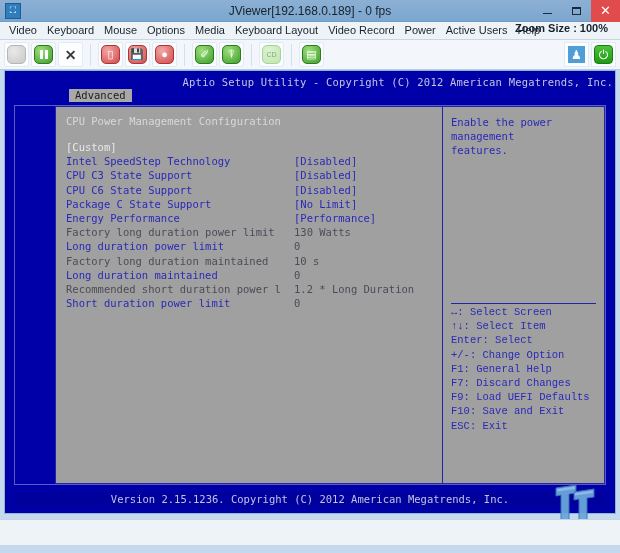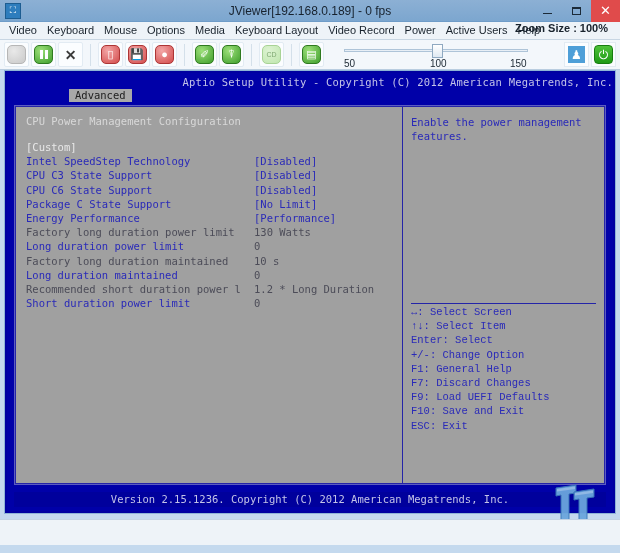--- a/index.html
+++ b/index.html
@@ -155,20 +155,21 @@
   .tab{
     display:inline-block;background:#a8a8a8;color:#202020;
     padding:0 6px;line-height:13px;font-size:10.5px;
   }
   .panels{
     position:absolute;left:7px;right:7px;top:32px;bottom:26px;
     display:flex;
     border:1px solid #5c5cc0;
     background:#0000a8;
     box-sizing:border-box;
+    padding-left:40px;
   }
   .panel-l{
     flex:0 0 388px;background:#a0a0a0;
     border:1px solid #2424a8;box-sizing:border-box;
     padding:8px 10px 0 10px;
     overflow:hidden;
   }
   .panel-r{
     flex:1;background:#a0a0a0;
     border:1px solid #2424a8;border-left:none;box-sizing:border-box;
@@ -304,29 +305,20 @@
           <span class="glyph g-greenlite" style="font-size:7px;">CD</span>
         </div>
     </div>
     <div class="gl"></div>
     <div class="tgrp">
       <div class="tool">
           <span class="glyph g-green">▤</span>
         </div>
     </div>
 
-    <div class="sliderwrap">
-      <div class="strack"></div>
-      <div class="sthumb"></div>
-      <div class="sticks">
-        <span class="stick" style="left:6px;">50</span>
-        <span class="stick" style="left:92px;">100</span>
-        <span class="stick" style="left:172px;">150</span>
-      </div>
-    </div>
 
     <div class="right-tools">
       <div class="rt">
           <span class="ico-user">♟</span>
         </div>
       <div class="rt">
           <span class="ico-power">⏻</span>
         </div>
     </div>
   </div>

